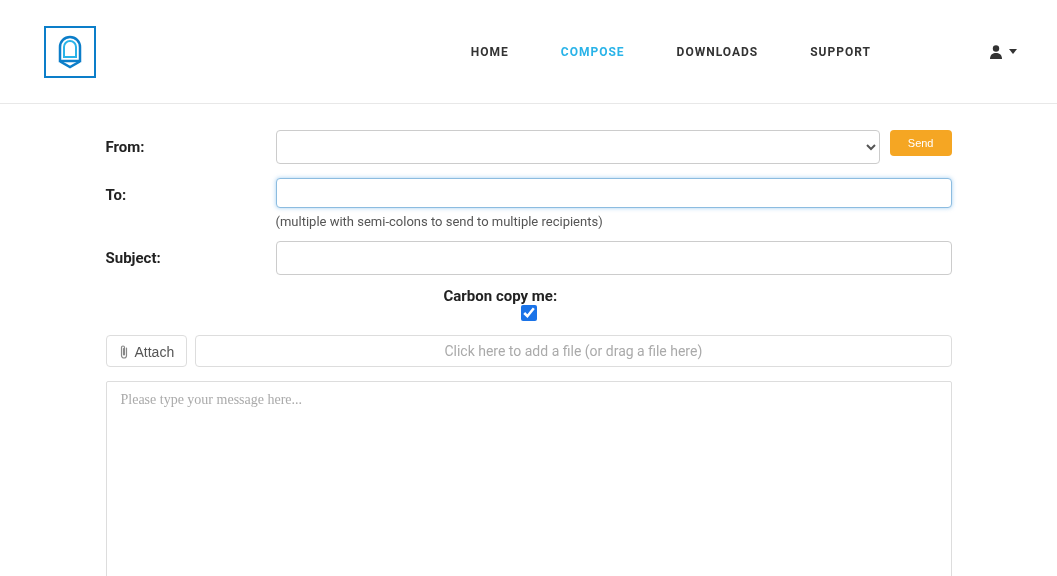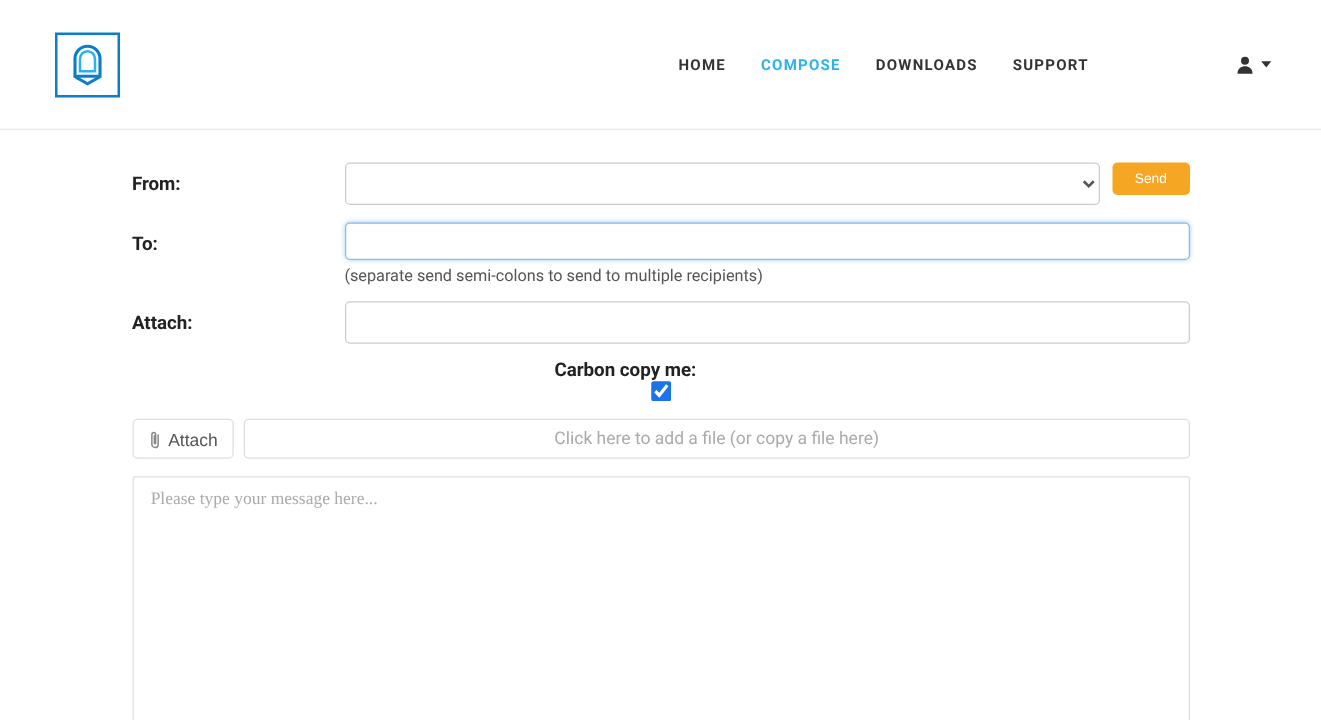--- a/index.html
+++ b/index.html
@@ -39,20 +39,21 @@
       gap: 28px;
     }
     .nav a {
       text-decoration: none;
       color: #333;
       font-weight: 700;
       font-size: 12px;
       letter-spacing: 1px;
       text-transform: uppercase;
       cursor: pointer;
+      margin-left: 24px;
     }
     .nav a.active {
       color: #29b3e8;
     }
     .user-menu {
       margin-left: 90px;
       display: flex;
       align-items: center;
       cursor: pointer;
       gap: 4px;
@@ -227,40 +228,40 @@
       <button class="send-btn">Send</button>
     </div>
   </div>
 
   <div class="form-row row-to">
     <div class="label-col">To:</div>
     <div class="field-col">
       <input type="text" class="input-to" value="" style="">
     </div>
   </div>
-  <div class="helper-text">(separate send semi-colons to send to multiple recipients)</div>
+  <div class="helper-text">(multiple with semi-colons to send to multiple recipients)</div>
 
   <div class="form-row row-subject">
-    <div class="label-col">Attach:</div>
+    <div class="label-col">Subject:</div>
     <div class="field-col">
       <input type="text" class="input-subject" value="" style="">
     </div>
   </div>
 
   <div class="checkbox-row">
     <div class="label-col">Carbon copy me:</div>
     <div class="field-col">
       <input type="checkbox" class="cb-cc" checked="" style="">
     </div>
   </div>
 
   <div class="attach-row">
     <button class="attach-btn">
       <svg width="10" height="16" viewBox="0 0 10 16">
         <path d="M7.5 4 L7.5 11.5 A2.5 2.5 0 0 1 2.5 11.5 L2.5 3.5 A1.5 1.5 0 0 1 5.5 3.5 L5.5 10.5 A0.5 0.5 0 0 1 4.5 10.5 L4.5 4.5" fill="none" stroke="#888" stroke-width="1.2" stroke-linecap="round"></path>
       </svg>
       <span>Attach</span>
     </button>
-    <div class="dropzone">Click here to add a file (or copy a file here)</div>
+    <div class="dropzone">Click here to add a file (or drag a file here)</div>
   </div>
 
   <textarea class="message-area" placeholder="Please type your message here..." style=""></textarea>
 </div>
 
 </body></html>

